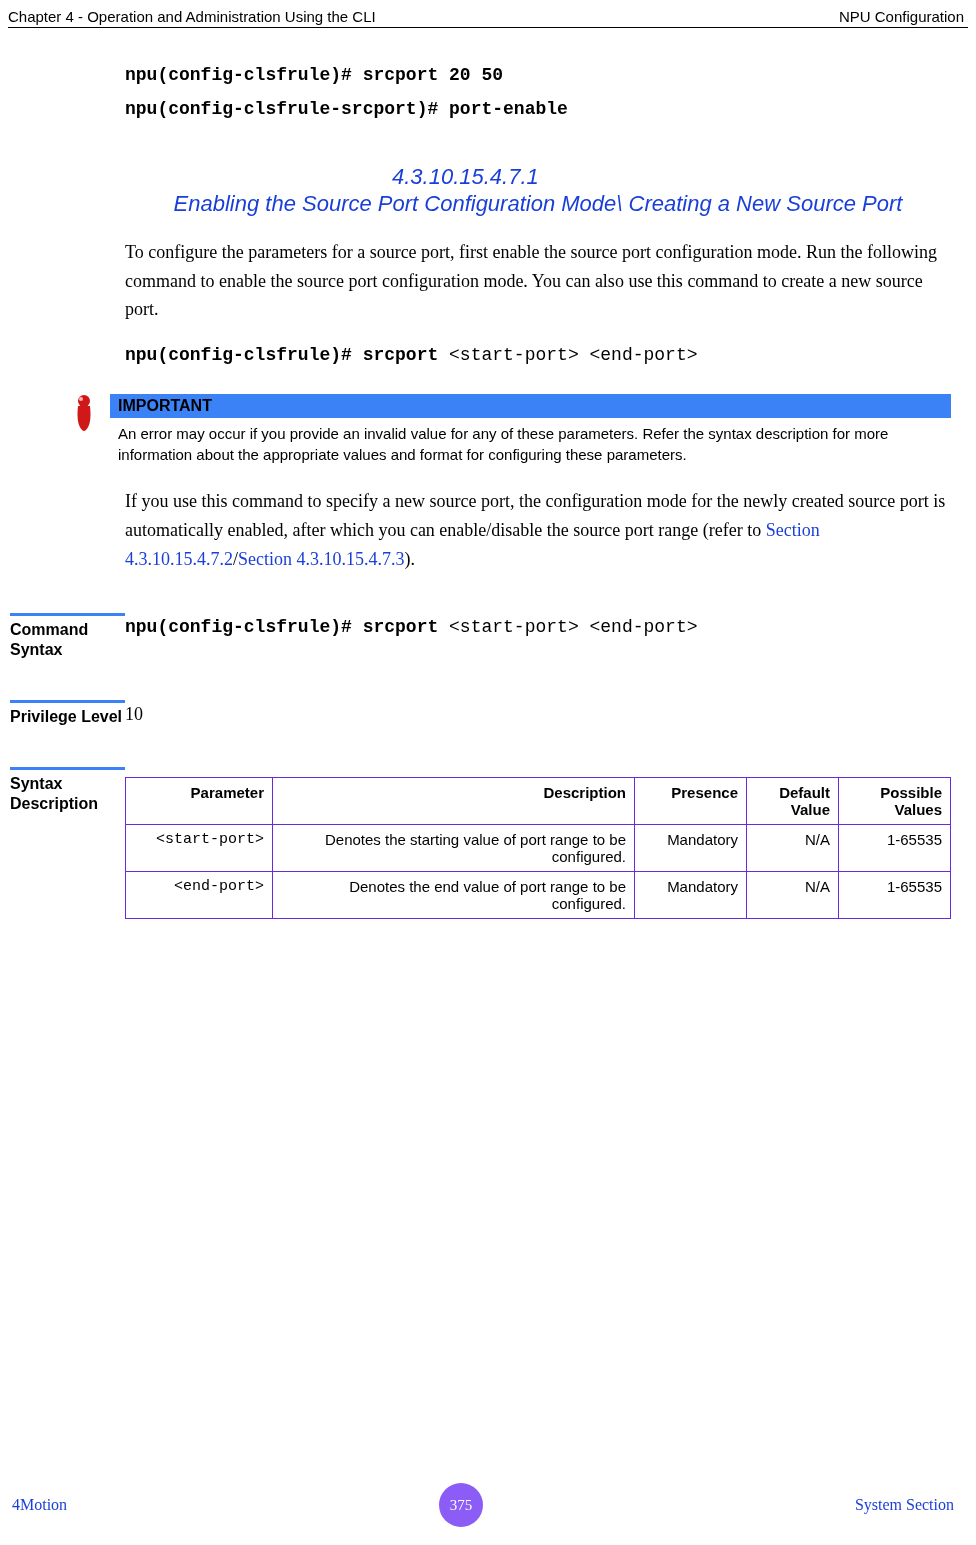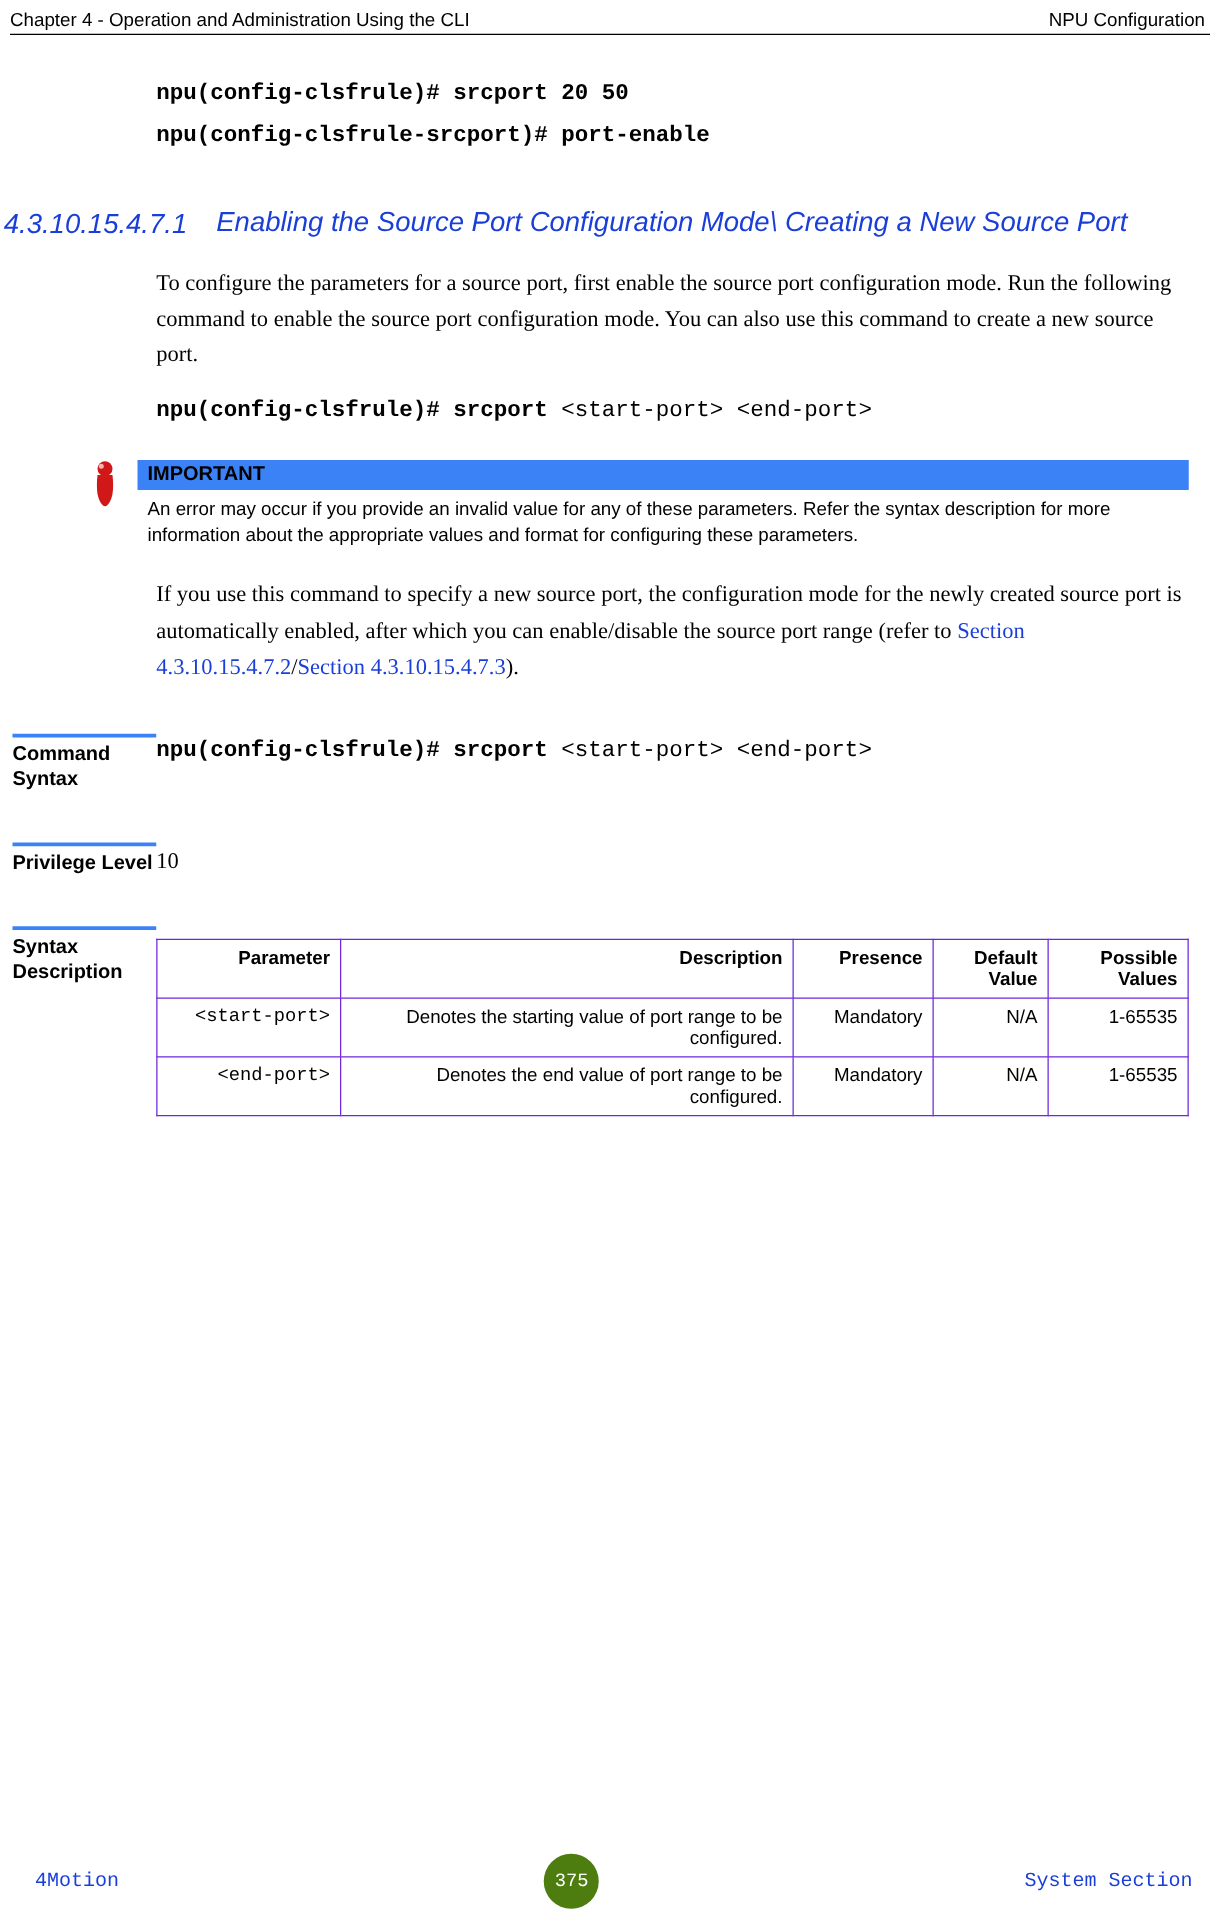--- a/index.html
+++ b/index.html
@@ -42,21 +42,22 @@
   }
   .mono .arg {
     font-weight: normal;
   }
   .sect-block {
     margin-top: 38px;
     margin-bottom: 20px;
   }
   .sect-row {
     display: flex;
-    align-items: flex-end;
+    align-items: center;
+    flex-direction: column;
   }
   .sect-num {
     color: #1a3fd9;
     font-family: Arial, Helvetica, sans-serif;
     font-style: italic;
     font-size: 22px;
     margin-left: -122px;
     width: 170px;
     flex-shrink: 0;
   }
@@ -151,35 +152,35 @@
   table.syntax th {
     font-weight: bold;
   }
   td.param-cell {
     font-family: "Courier New", Courier, monospace;
     font-size: 15px;
   }
   .footer {
     position: absolute;
     bottom: 18px;
-    left: 16px;
+    left: 0;
     right: 0;
     display: flex;
     align-items: center;
     justify-content: space-between;
     padding: 0 22px 0 12px;
-    font-family: Liberation Mono, monospace;
+    font-family: Liberation Serif, serif;
     font-size: 16px;
   }
   .footer .left, .footer .right { color: #1a3fd9; }
   .footer .pagecircle {
     width: 44px;
     height: 44px;
     border-radius: 50%;
-    background: #4d7c0f;
+    background: #8b5cf6;
     color: #fff;
     display: flex;
     align-items: center;
     justify-content: center;
     font-size: 15px;
   }
 </style>
 </head>
 <body>
 

